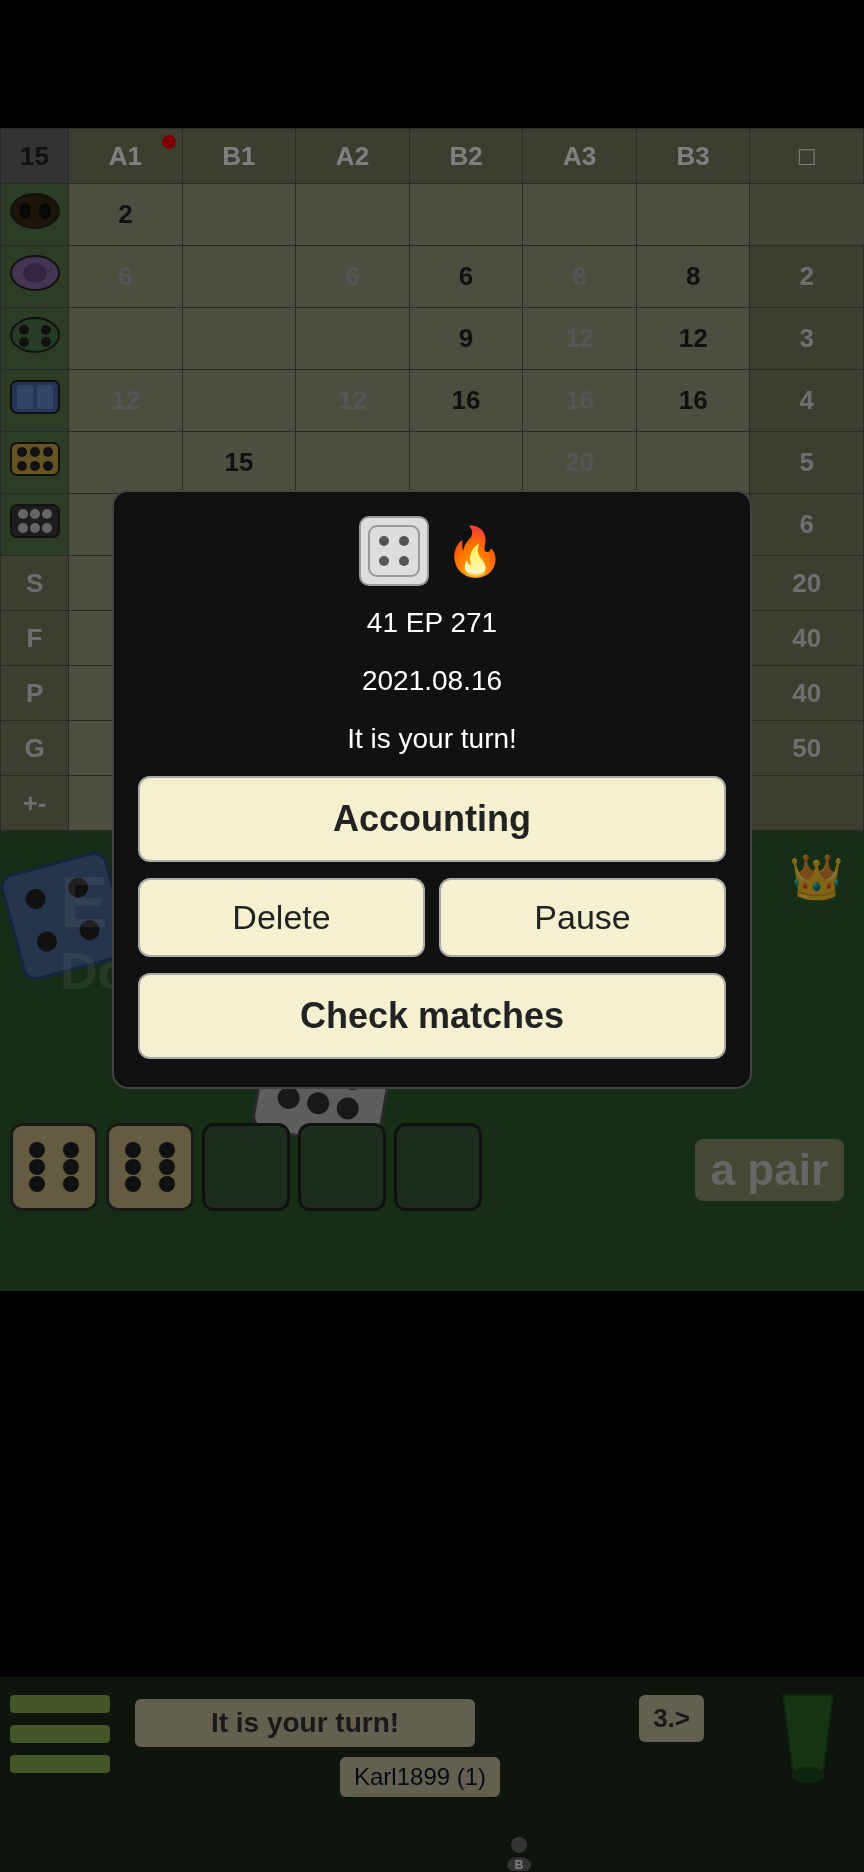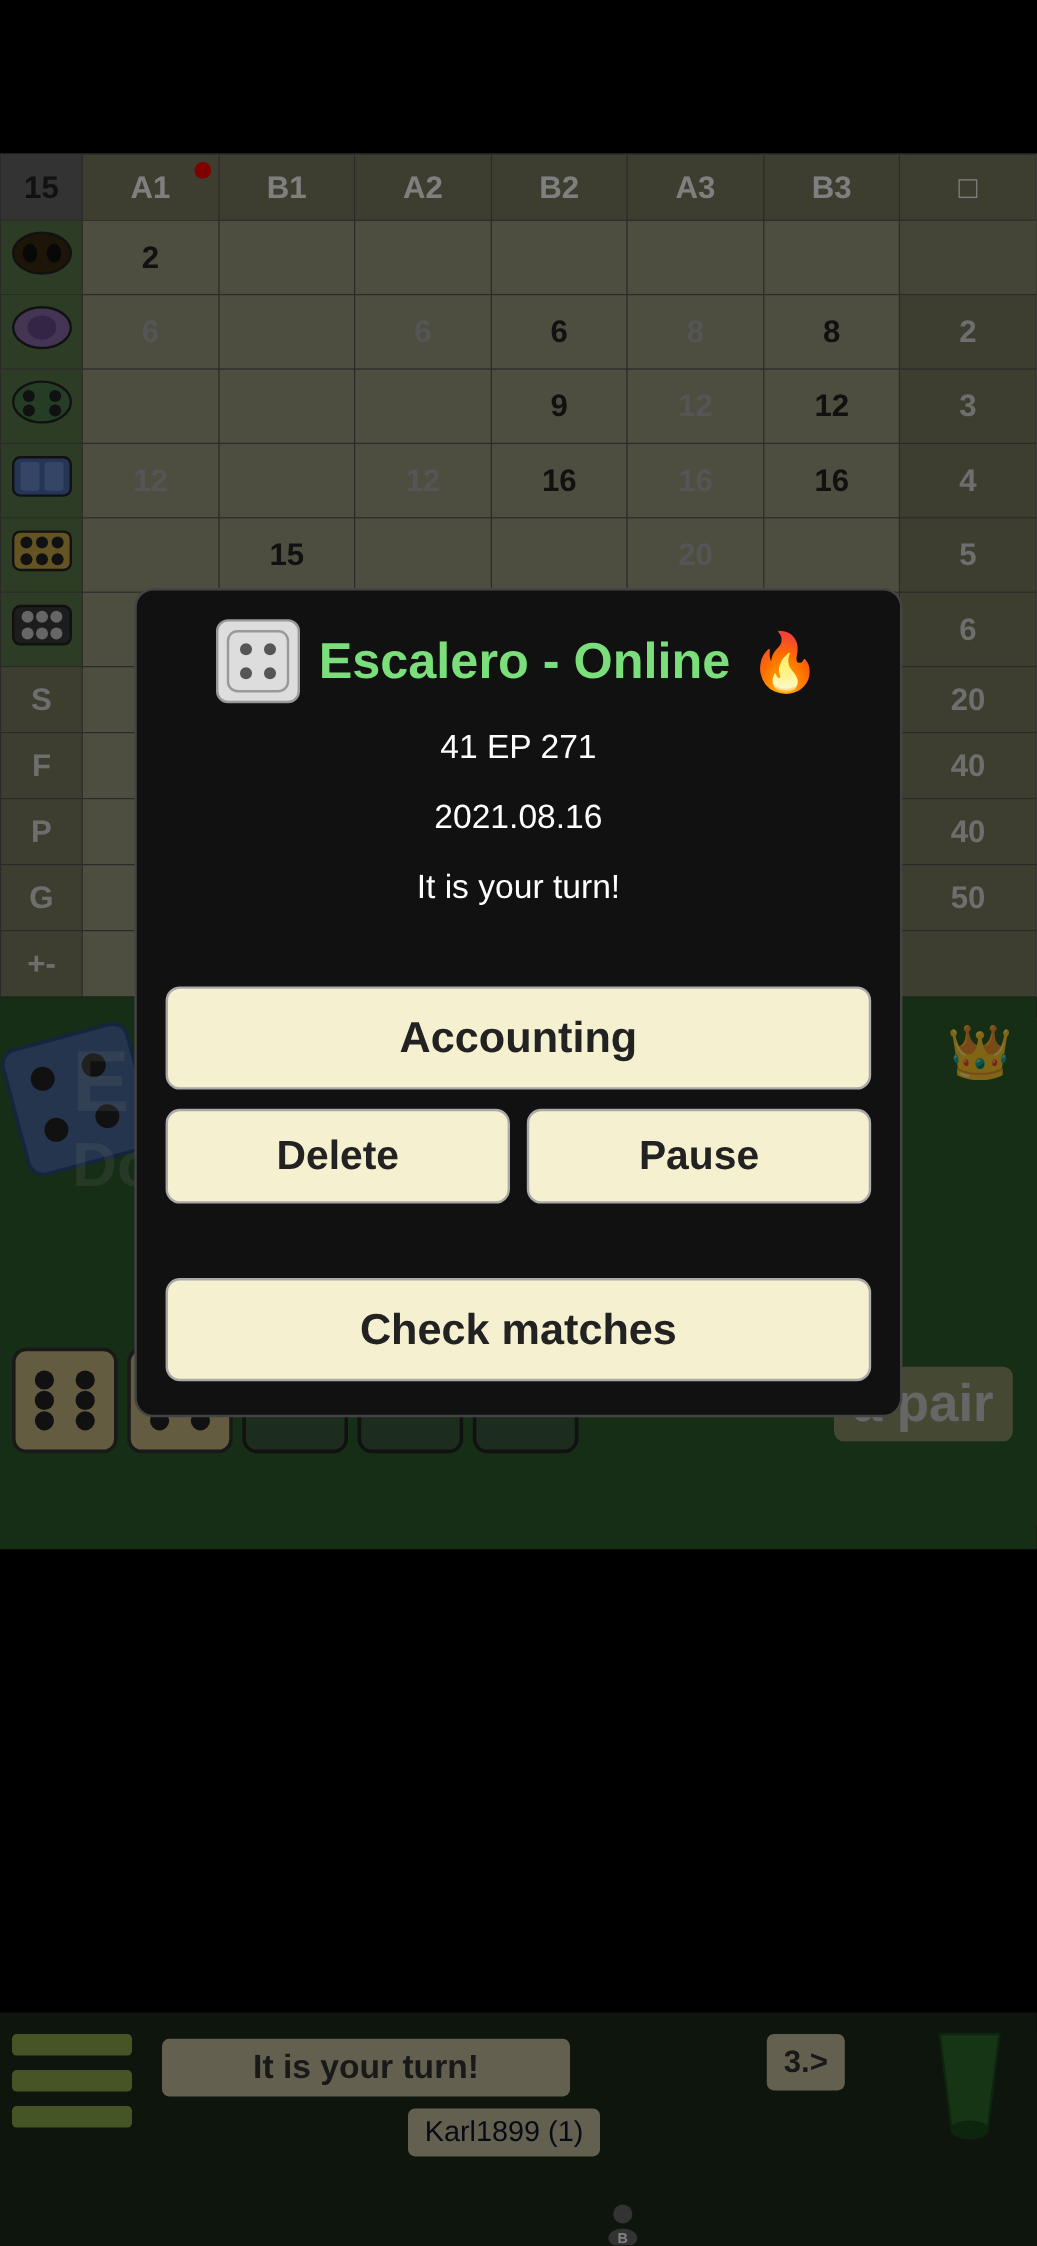--- a/index.html
+++ b/index.html
@@ -320,35 +320,34 @@
       background: #f5f0d0;
       border: 2px solid #aaa;
       border-radius: 12px;
       font-size: 36px;
       font-weight: bold;
       color: #222;
       width: 100%;
       padding: 20px;
       text-align: center;
       cursor: pointer;
-      margin-top: 46px;
     }
 
     .modal-btn-row {
       display: flex;
       gap: 14px;
       width: 100%;
     }
 
     .modal-btn-half {
       background: #f5f0d0;
       border: 2px solid #aaa;
       border-radius: 12px;
       font-size: 34px;
-      font-weight: bold;
+      font-weight: normal;
       color: #222;
       flex: 1;
       padding: 18px;
       text-align: center;
       cursor: pointer;
     }
 
     
     .right-col {
       background: #7a7d60 !important;
@@ -655,23 +654,20 @@
 
       <div class="modal-cube">
         <svg width="60" height="60" viewBox="0 0 60 60">
           <rect x="5" y="5" width="50" height="50" rx="8" fill="#ddd" stroke="#999" stroke-width="2"></rect>
           <circle cx="20" cy="20" r="5" fill="#555"></circle>
           <circle cx="40" cy="20" r="5" fill="#555"></circle>
           <circle cx="20" cy="40" r="5" fill="#555"></circle>
           <circle cx="40" cy="40" r="5" fill="#555"></circle>
         </svg>
       </div>
-      <div class="modal-title">
-        <span>Escalero - Online</span>
-      </div>
       <div class="modal-flame">
         <span>🔥</span>
       </div>
     </div>
 
     <div class="modal-sub">
       <span>41    EP    271</span>
     </div>
     <div class="modal-sub">
       <span>2021.08.16</span>

